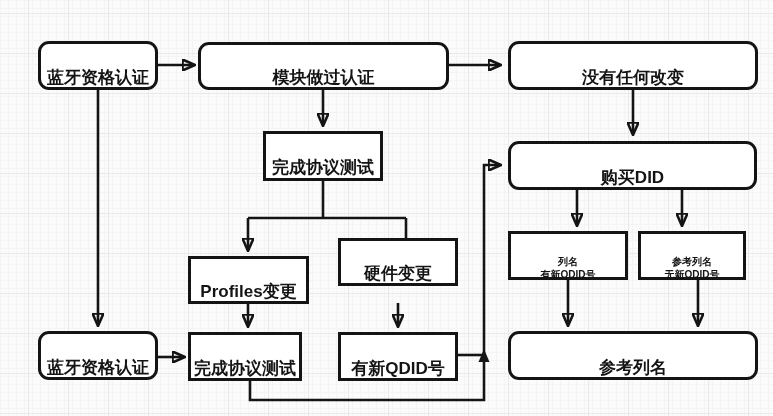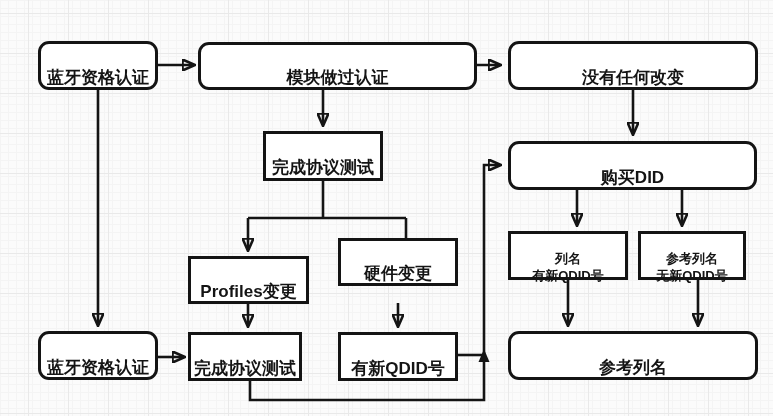--- a/index.html
+++ b/index.html
@@ -24,21 +24,21 @@
   .node{
     position:absolute; box-sizing:border-box;
     background:var(--box-fill); border:3px solid var(--stroke);
     display:flex; align-items:center; justify-content:center; text-align:center;
     color:var(--text); font-weight:bold; font-size:17px; line-height:1.15;
     cursor:default;
   }
   .node.rounded{border-radius:11px;}
   .node.sharp{border-radius:0;}
   .lbl{display:block; white-space:nowrap;margin-top:24px;}
-  .lbl.two{font-size:13px; line-height:1.3; white-space:normal;}
+  .lbl.two{font-size:10px; line-height:1.3; white-space:normal;}
   .lbl.two span{display:block;}
 </style>
 </head>
 <body>
 
 <div class="canvas">
 
   <svg class="edges" viewBox="0 0 773 416">
     <defs>
       <marker id="ah" markerUnits="userSpaceOnUse" markerWidth="14" markerHeight="12" refX="12" refY="6" orient="auto">
@@ -63,21 +63,21 @@
     <path d="M577,190 V225" marker-end="url(#ah)"></path>
     <path d="M682,190 V225" marker-end="url(#ah)"></path>
     <path d="M568,280 V325" marker-end="url(#ah)"></path>
     <path d="M698,280 V325" marker-end="url(#ah)"></path>
   </svg>
 
   <div class="node rounded" style="left:38px;top:41px;width:120px;height:49px">
     <span class="lbl">蓝牙资格认证</span>
   </div>
 
-  <div class="node rounded" style="left:198px;top:42px;width:279px;height:48px">
+  <div class="node rounded" style="left:198px;top:42px;width:251px;height:48px">
     <span class="lbl">模块做过认证</span>
   </div>
 
   <div class="node rounded" style="left:508px;top:41px;width:250px;height:49px">
     <span class="lbl">没有任何改变</span>
   </div>
 
   <div class="node sharp" style="left:263px;top:131px;width:120px;height:50px">
     <span class="lbl">完成协议测试</span>
   </div>

